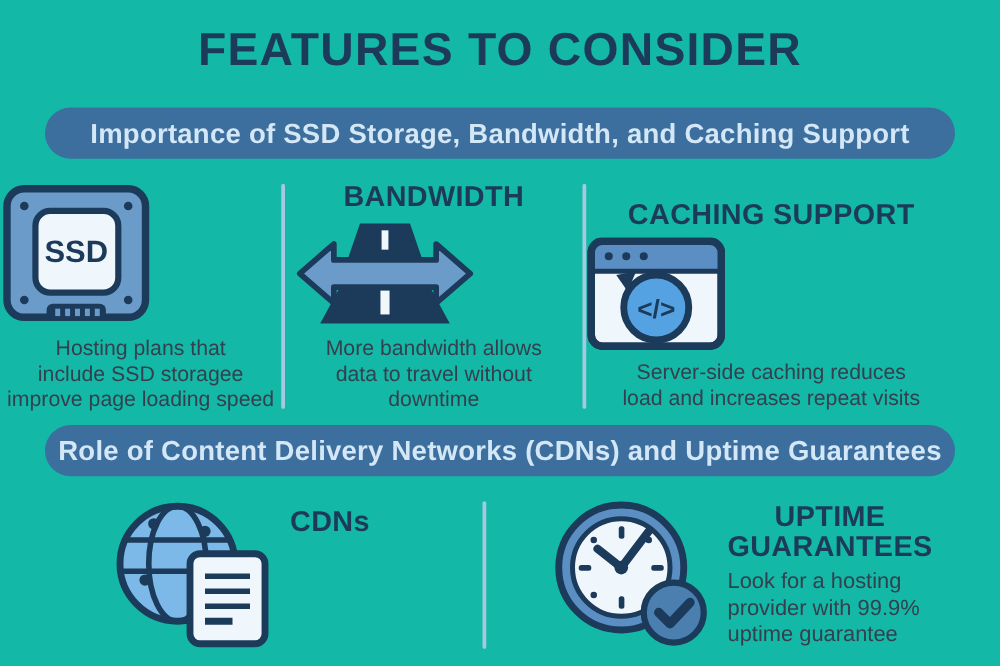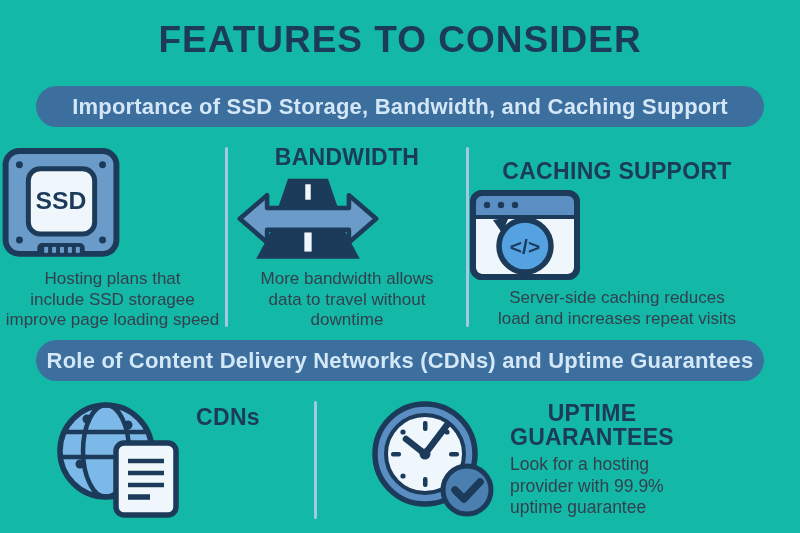--- a/index.html
+++ b/index.html
@@ -66,21 +66,21 @@
   .col-bandwidth .feature-heading { margin-top: 2px; }
   .col-bandwidth svg { margin-top: 8px; }
   .col-caching .feature-heading { margin-top: 16px; }
   .col-caching svg { margin-top: 7px; }
   .col-ssd .feature-text { margin-top: 9px; }
   .row2 { margin-top: 9px; height: 126px; }
   .row2 .col {
     display: flex; align-items: flex-start; justify-content: center;
     box-sizing: border-box;
   }
-  .col-cdn { width: 314px; padding-top: 2px; }
+  .col-cdn { width: 386px; padding-top: 2px; }
   .col-uptime { width: 408px; padding-top: 2px; }
   .hgroup { margin-left: 14px; }
   .hgroup .feature-heading { text-align: left; margin-top: 6px; }
   .hgroup .feature-text { text-align: left; margin-top: 3px; font-size: 17.5px; }
   .hgroup-uptime .feature-heading { text-align: center; margin-top: 2px; }
   .hgroup-uptime .feature-text { text-align: left; margin-top: 5px; }
   svg { display: block; }
 </style>
 </head>
 <body>

